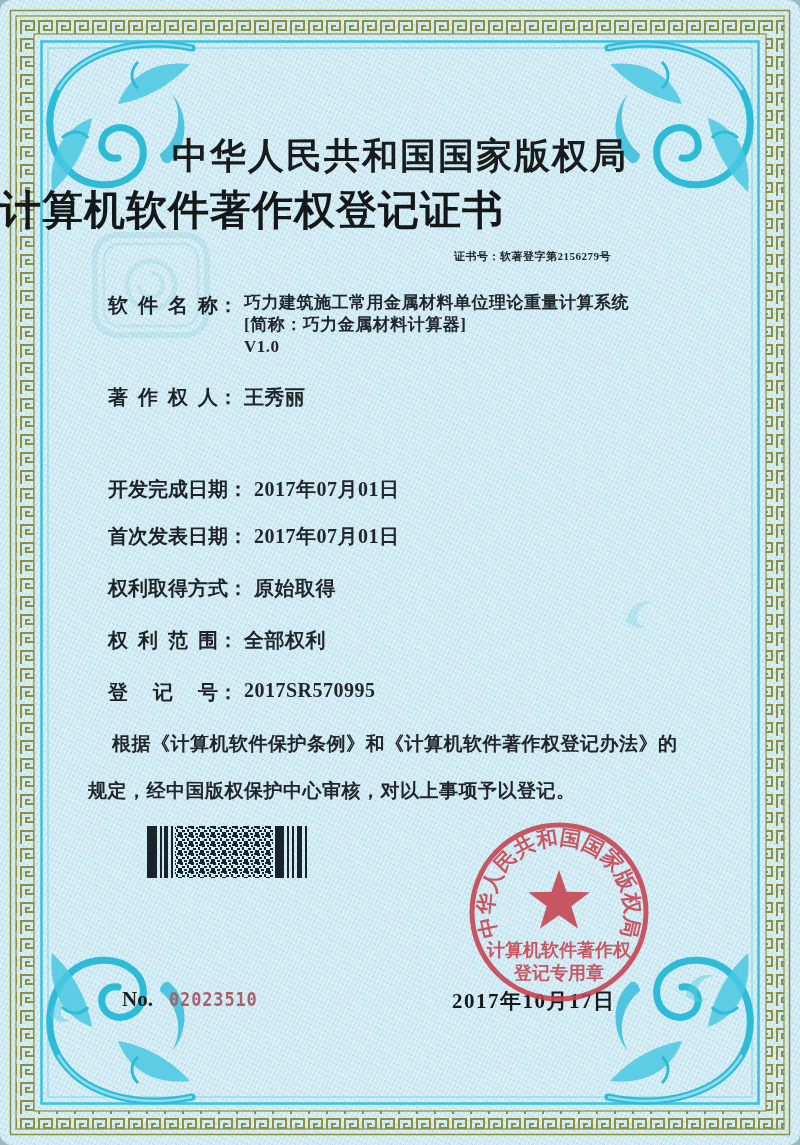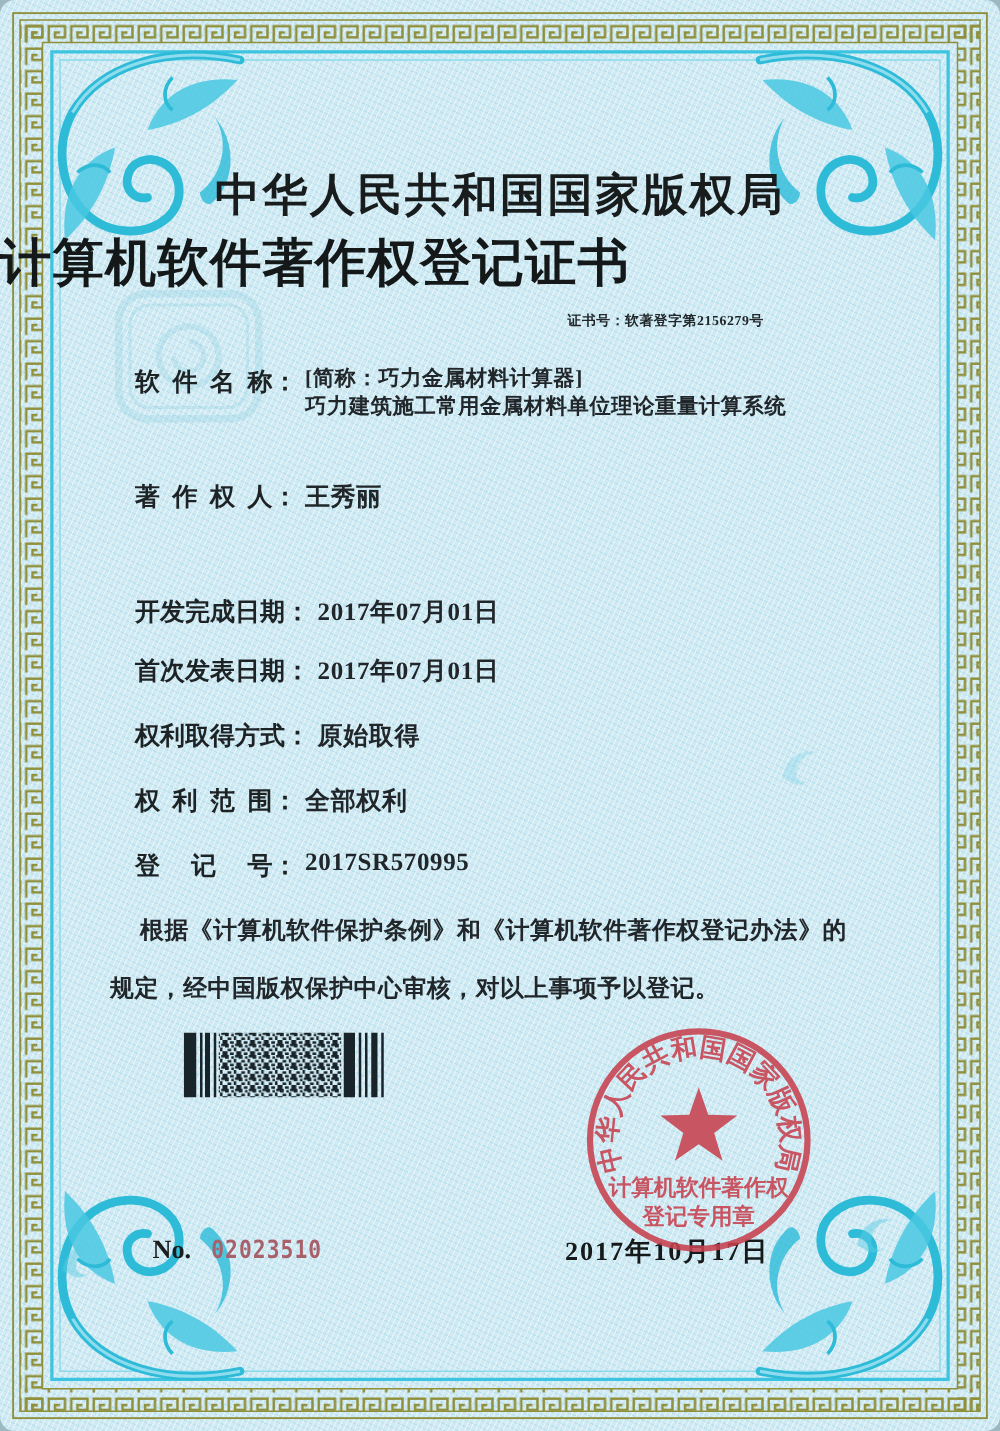--- a/index.html
+++ b/index.html
@@ -108,22 +108,23 @@
   <div class="abs authority">中华人民共和国国家版权局</div>
   <div class="abs cert-title">计算机软件著作权登记证书</div>
 
   <div class="abs certno">
     <span>证书号：</span><span>软著登字第2156279号</span>
   </div>
 
   <div class="abs field-row" style="top:292px">
     <span class="flabel">软  件  名  称：</span>
     <div class="sw-block">
+      <div>巧力建筑施工常用金属材料单位理论重量计算系统</div>
       <div>[简称：巧力金属材料计算器]</div>
-      <div>巧力建筑施工常用金属材料单位理论重量计算系统</div>
+      <div>V1.0</div>
     </div>
   </div>
 
   <div class="abs field-row" style="top:384px">
     <span class="flabel">著  作  权  人：</span>
     <span class="fvalue">王秀丽</span>
   </div>
 
   <div class="abs field-row" style="top:476px">
     <span class="flabel">开发完成日期：</span>

